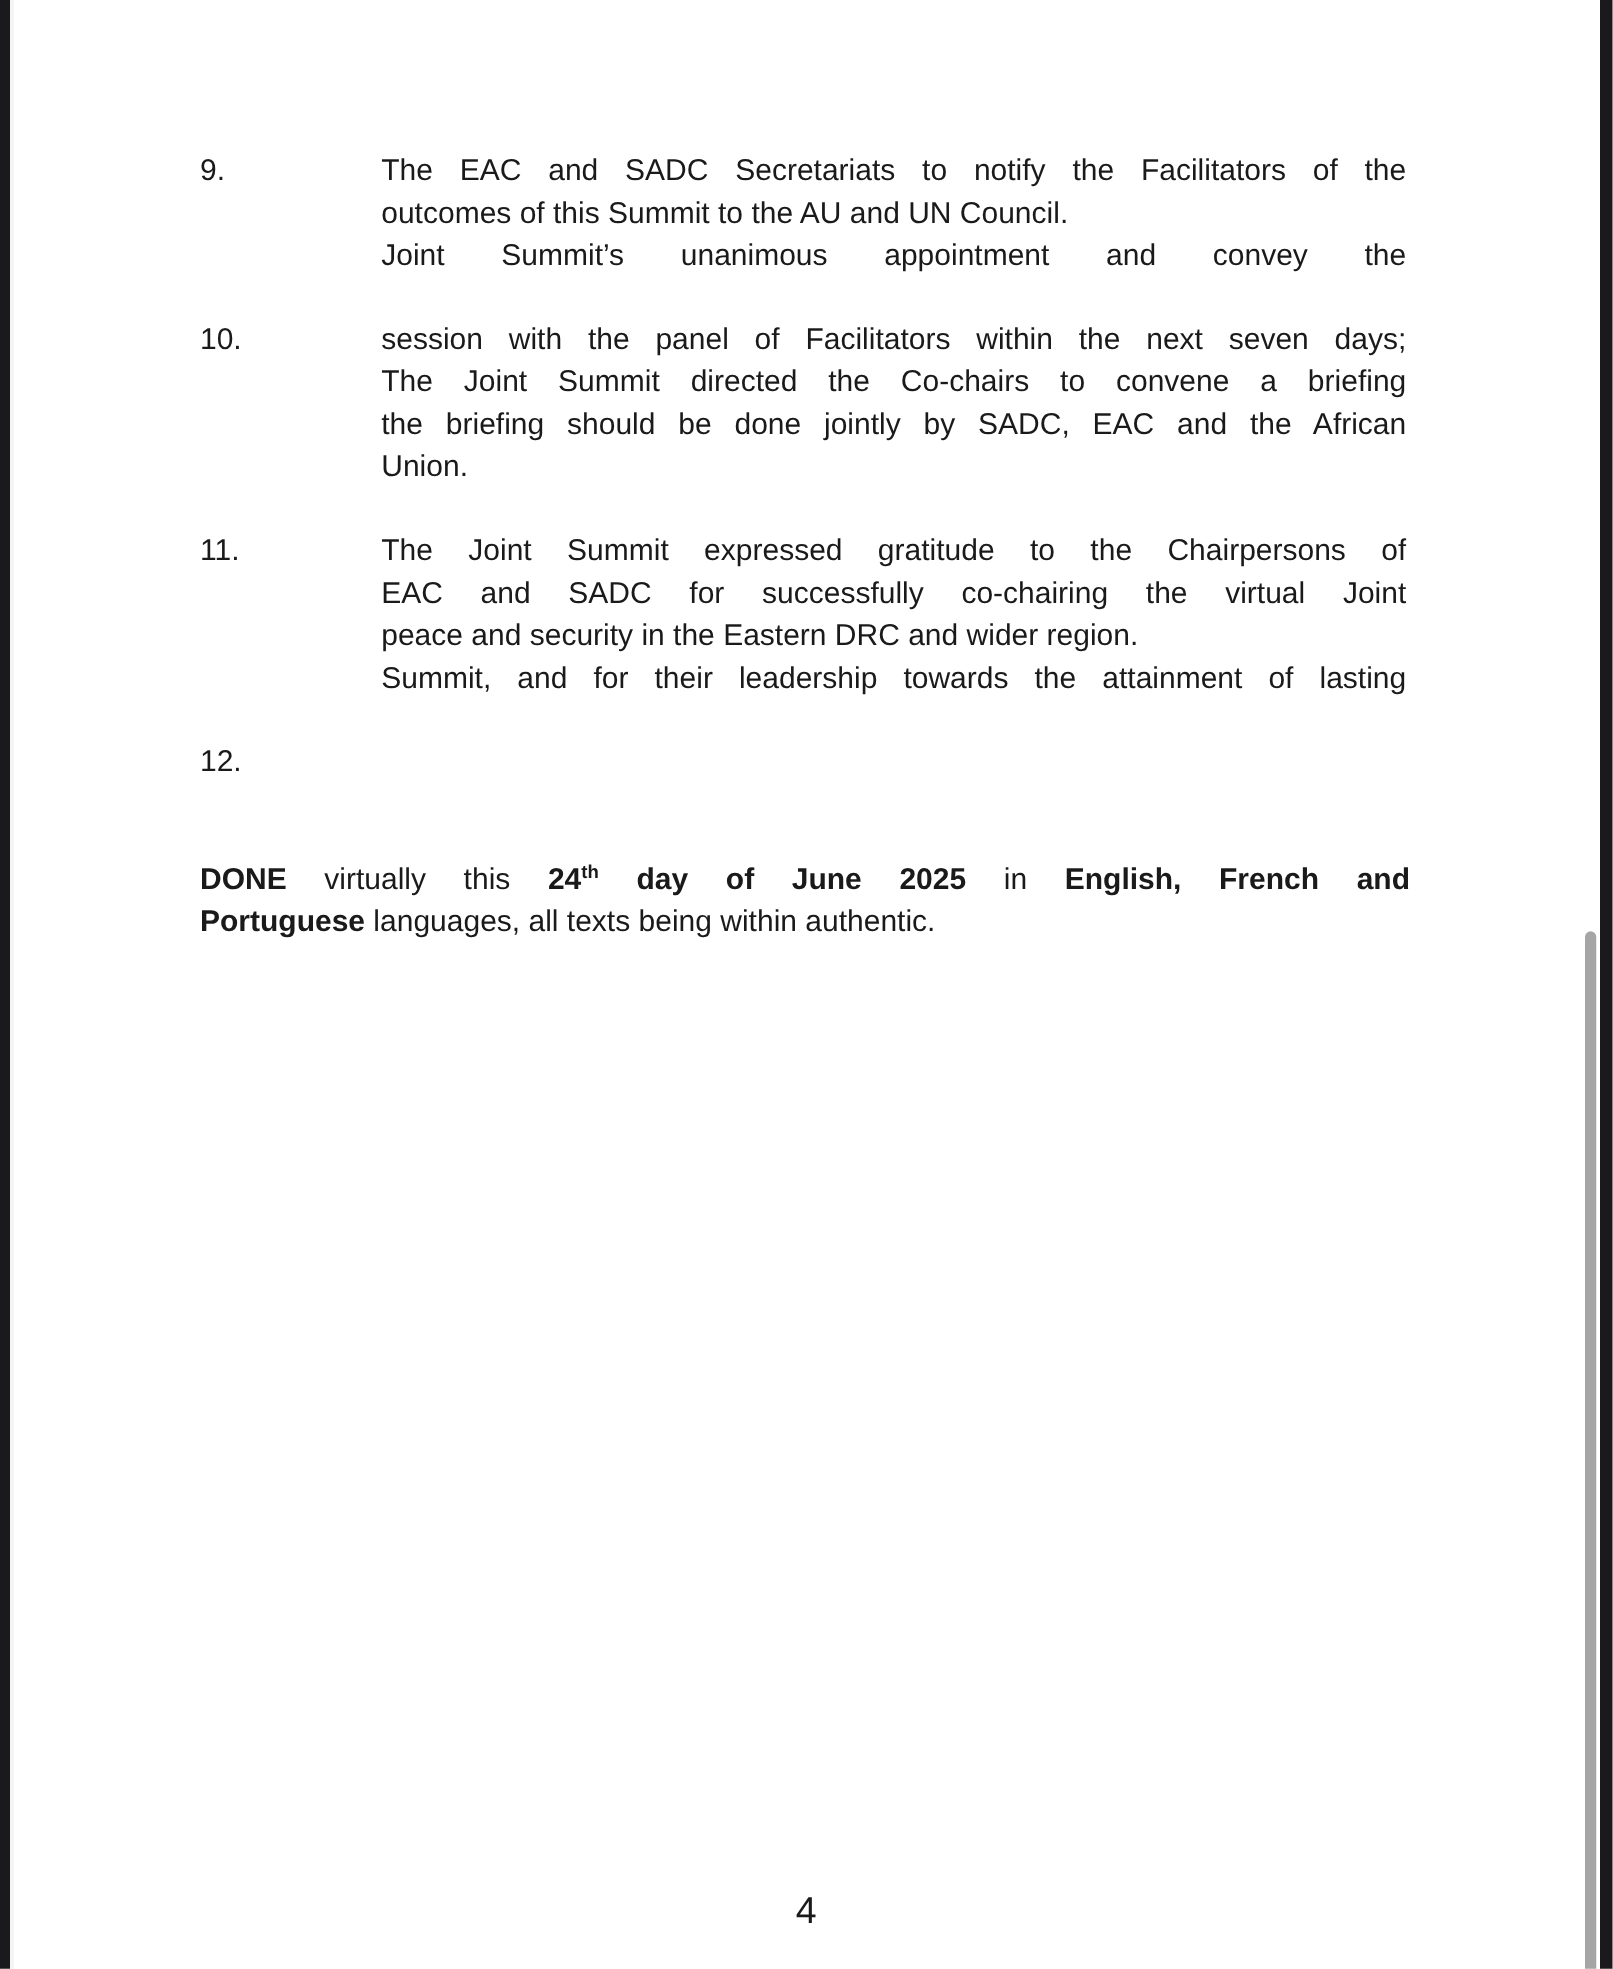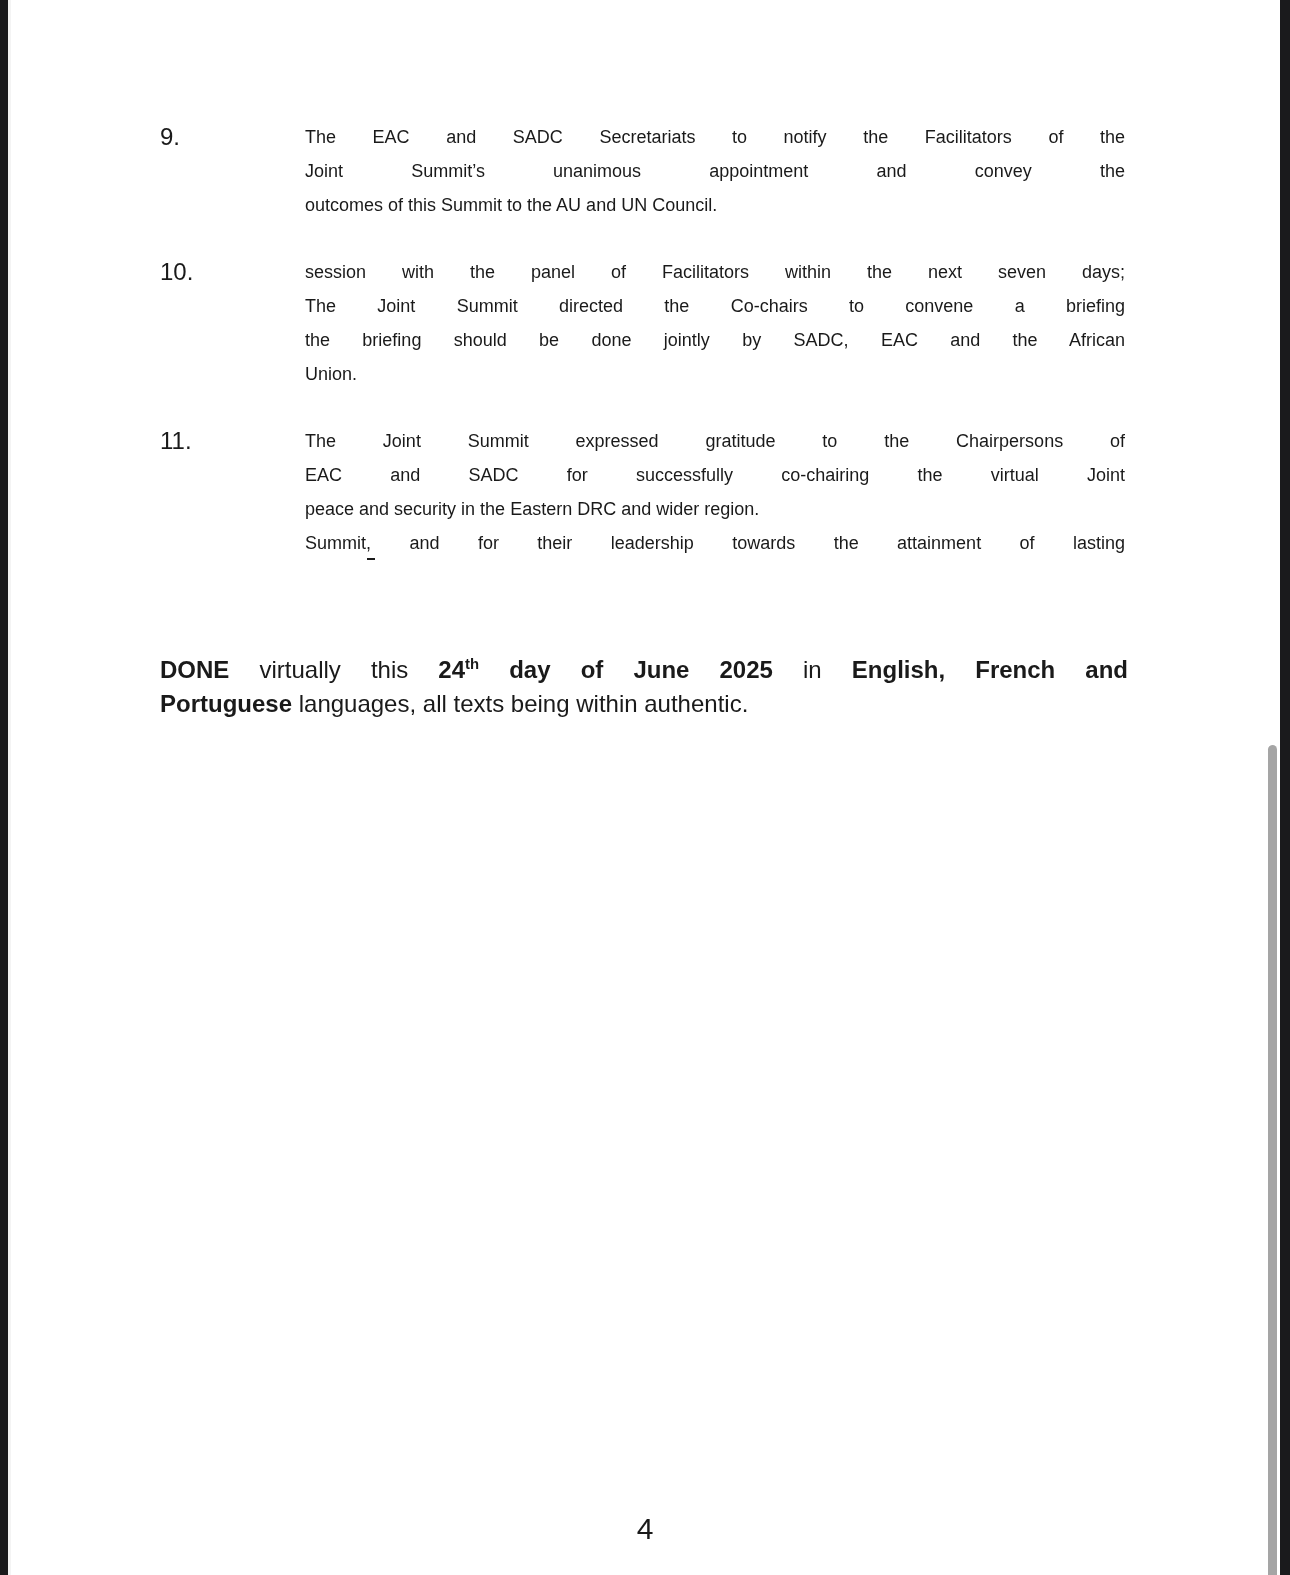--- a/index.html
+++ b/index.html
@@ -29,21 +29,21 @@
 
   
   .doc {
     position:absolute; left:0; top:0;
     width:1290px; height:1575px;
     padding:120px 160px 0 160px;
   }
 
   .para { display:flex; margin-bottom:33px; }
   .num  { flex:0 0 145px; width:145px; font-size:24px; line-height:34px; }
-  .ptext{ flex:0 0 820px; width:820px; font-size:18px; line-height:34px; }
+  .ptext{ flex:0 0 820px; width:820px; font-size:24px; line-height:34px; }
 
   .line { height:34px; overflow:hidden; text-align:left; }
   .line .t { white-space:nowrap; }
   .line.j { text-align:justify; }
   .line.j::after { content:""; display:inline-block; width:100%; height:0; }
 
   
   .comma-u { position:relative; }
   .comma-u::after {
     content:""; position:absolute; left:1px; bottom:-7px;
@@ -66,22 +66,22 @@
 <div class="edge-shadow"></div>
 <div class="edge edge-right"></div>
 <div class="scroll-thumb"></div>
 
 <div class="doc">
 
   <div class="para">
     <div class="num">9.</div>
     <div class="ptext">
       <div class="line j"><span class="t">The EAC and SADC Secretariats to notify the Facilitators of the</span></div>
+      <div class="line"><span class="t">outcomes of this Summit to the AU and UN Council.</span></div>
       <div class="line j"><span class="t">Joint Summit’s unanimous appointment and convey the</span></div>
-      <div class="line"><span class="t">outcomes of this Summit to the AU and UN Council.</span></div>
     </div>
   </div>
 
   <div class="para">
     <div class="num">10.</div>
     <div class="ptext">
       <div class="line j"><span class="t">session with the panel of Facilitators within the next seven days;</span></div>
       <div class="line j"><span class="t">The Joint Summit directed the Co-chairs to convene a briefing</span></div>
       <div class="line j"><span class="t">the briefing should be done jointly by SADC, EAC and the African</span></div>
       <div class="line"><span class="t">Union.</span></div>
@@ -92,20 +92,21 @@
     <div class="num">11.</div>
     <div class="ptext">
       <div class="line j"><span class="t">The Joint Summit expressed gratitude to the Chairpersons of</span></div>
       <div class="line j"><span class="t">EAC and SADC for successfully co-chairing the virtual Joint</span></div>
       <div class="line"><span class="t">peace and security in the Eastern DRC and wider region.</span></div>
       <div class="line j"><span class="t"><span>Summit</span><span class="comma-u">,</span><span> and for their leadership towards the attainment of lasting</span></span></div>
     </div>
   </div>
 
   <div class="para">
+    <div class="num">12.</div>
   </div>
 
   <div class="closing">
     <div class="line j"><span class="t"><span class="b">DONE</span><span> virtually this </span><span class="b">24</span><sup class="b">th</sup><span class="b"> day of June 2025</span><span> in </span><span class="b">English, French and</span></span></div>
     <div class="line"><span class="t"><span class="b">Portuguese</span><span> languages, all texts being within authentic.</span></span></div>
   </div>
 
 </div>
 
 <div class="pageno">4</div>

